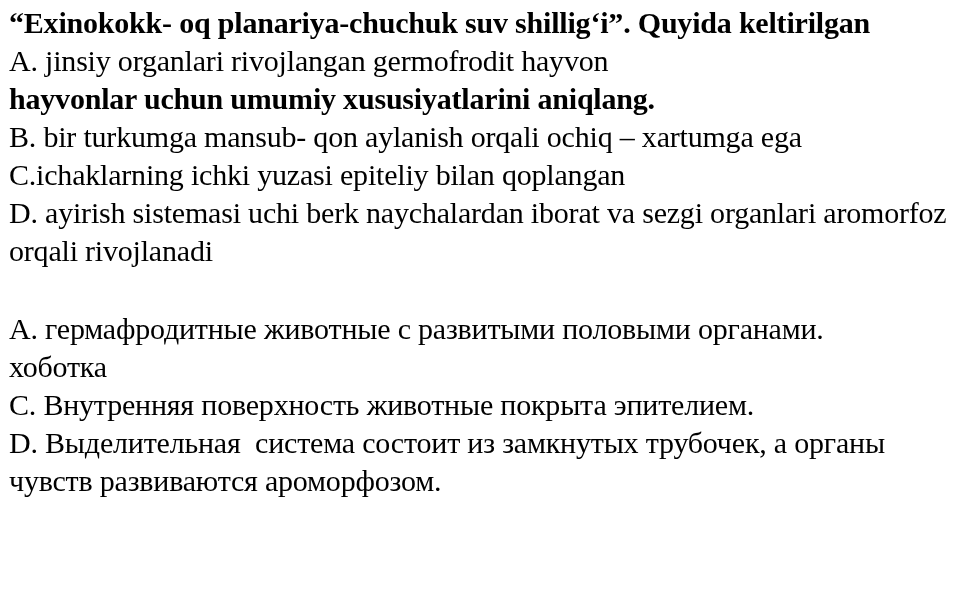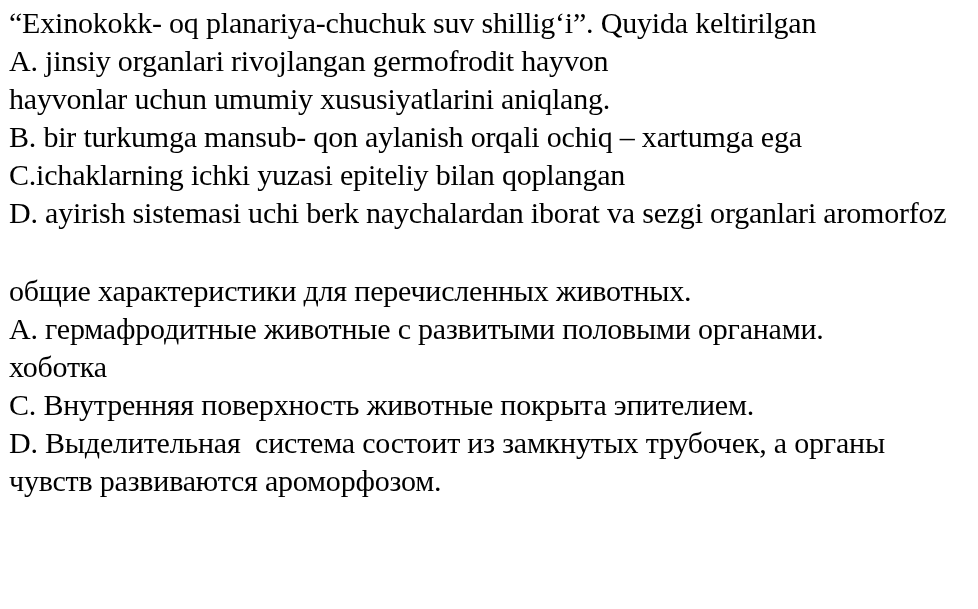--- a/index.html
+++ b/index.html
@@ -18,45 +18,45 @@
     padding: 4px 0 0 9px;
   }
   .line {
     font-size: 30px;
     line-height: 38px;
     white-space: pre;      
     overflow: hidden;
     letter-spacing: -0.2px;
   }
   .bold {
-    font-weight: normal;
+    font-weight: bold;
   }
   .section-gap {
     height: 40px;
   }
 </style>
 </head>
 <body>
 
 <div class="doc">
 
   <section>
     <div class="line bold">“Exinokokk- oq planariya-chuchuk suv shillig‘i”. Quyida keltirilgan</div>
     <div class="line">A. jinsiy organlari rivojlangan germofrodit hayvon</div>
 
     <div class="line bold">hayvonlar uchun umumiy xususiyatlarini aniqlang.</div>
     <div class="line">B. bir turkumga mansub- qon aylanish orqali ochiq – xartumga ega</div>
     <div class="line">C.ichaklarning ichki yuzasi epiteliy bilan qoplangan</div>
     <div class="line">D. ayirish sistemasi uchi berk naychalardan iborat va sezgi organlari aromorfoz</div>
+    <div class="line">orqali rivojlanadi</div>
   </section>
 
   <div class="section-gap"></div>
 
   <section>
-    <div class="line bold">общие характеристики для перечисленных животных.</div>
 
     <div class="line">А. гермафродитные животные с развитыми половыми органами.</div>
     <div class="line">хоботка</div>
     <div class="line">С. Внутренняя поверхность животные покрыта эпителием.</div>
     <div class="line">D. Выделительная  система состоит из замкнутых трубочек, а органы</div>
     <div class="line">чувств развиваются ароморфозом.</div>
   </section>
 
 </div>
 

